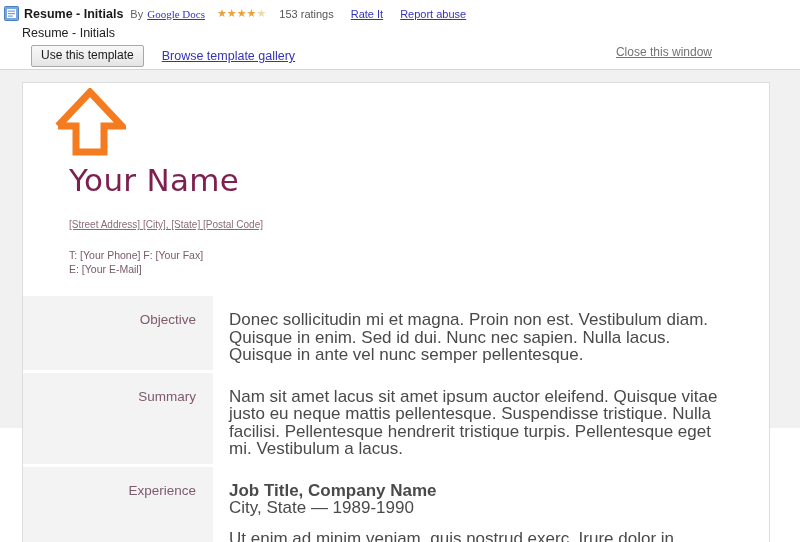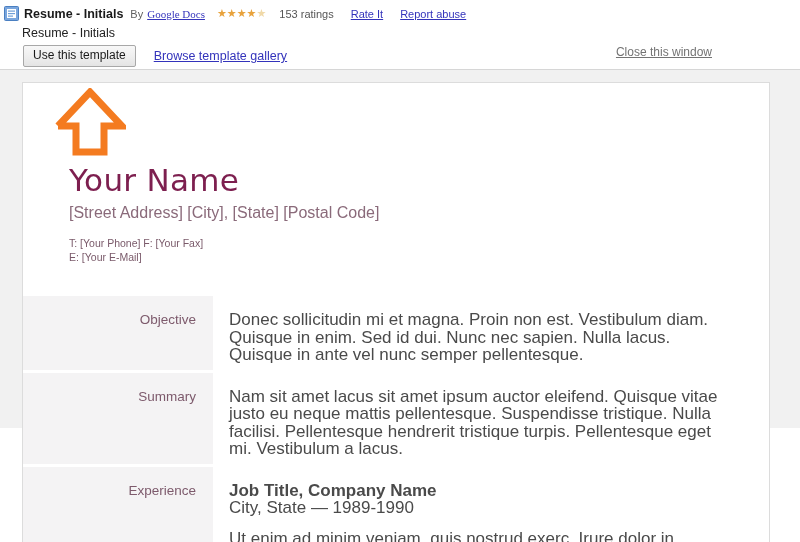--- a/index.html
+++ b/index.html
@@ -78,21 +78,21 @@
     cursor: pointer;
   }
   .tb-row2 {
     position: absolute;
     left: 22px; top: 26px;
     font-size: 12.5px;
     color: #222;
   }
   .tb-row3 {
     position: absolute;
-    left: 23px; top: 45px;
+    left: 31px; top: 45px;
     display: flex;
     align-items: center;
   }
   .btn-use {
     font-family: "Liberation Sans", sans-serif;
     font-size: 12px;
     color: #1a1a1a;
     background: linear-gradient(to bottom, #f8f8f8 0%, #eeeeee 55%, #e4e4e4 100%);
     border: 1px solid #a8a8a8;
     border-radius: 2px;
@@ -147,24 +147,25 @@
   .your-name {
     font-family: "DejaVu Sans", sans-serif;
     font-size: 31px;
     font-weight: 400;
     color: #7d1f4f;
     letter-spacing: 0.3px;
     line-height: 34px;
     margin: 0;
   }
   .addr-line {
-    font-size: 16px;
+    font-size: 10px;
     color: #8a6a7a;
-    margin-top: 9px;
+    margin-top: 21px;
     line-height: 14px;
+    text-decoration: underline;
   }
   .contact-block {
     margin-top: 17px;
     font-size: 10.5px;
     color: #7a5a6a;
     line-height: 13.5px;
   }
   .logo-square {
     position: absolute;
     right: 36px; top: 71px;

